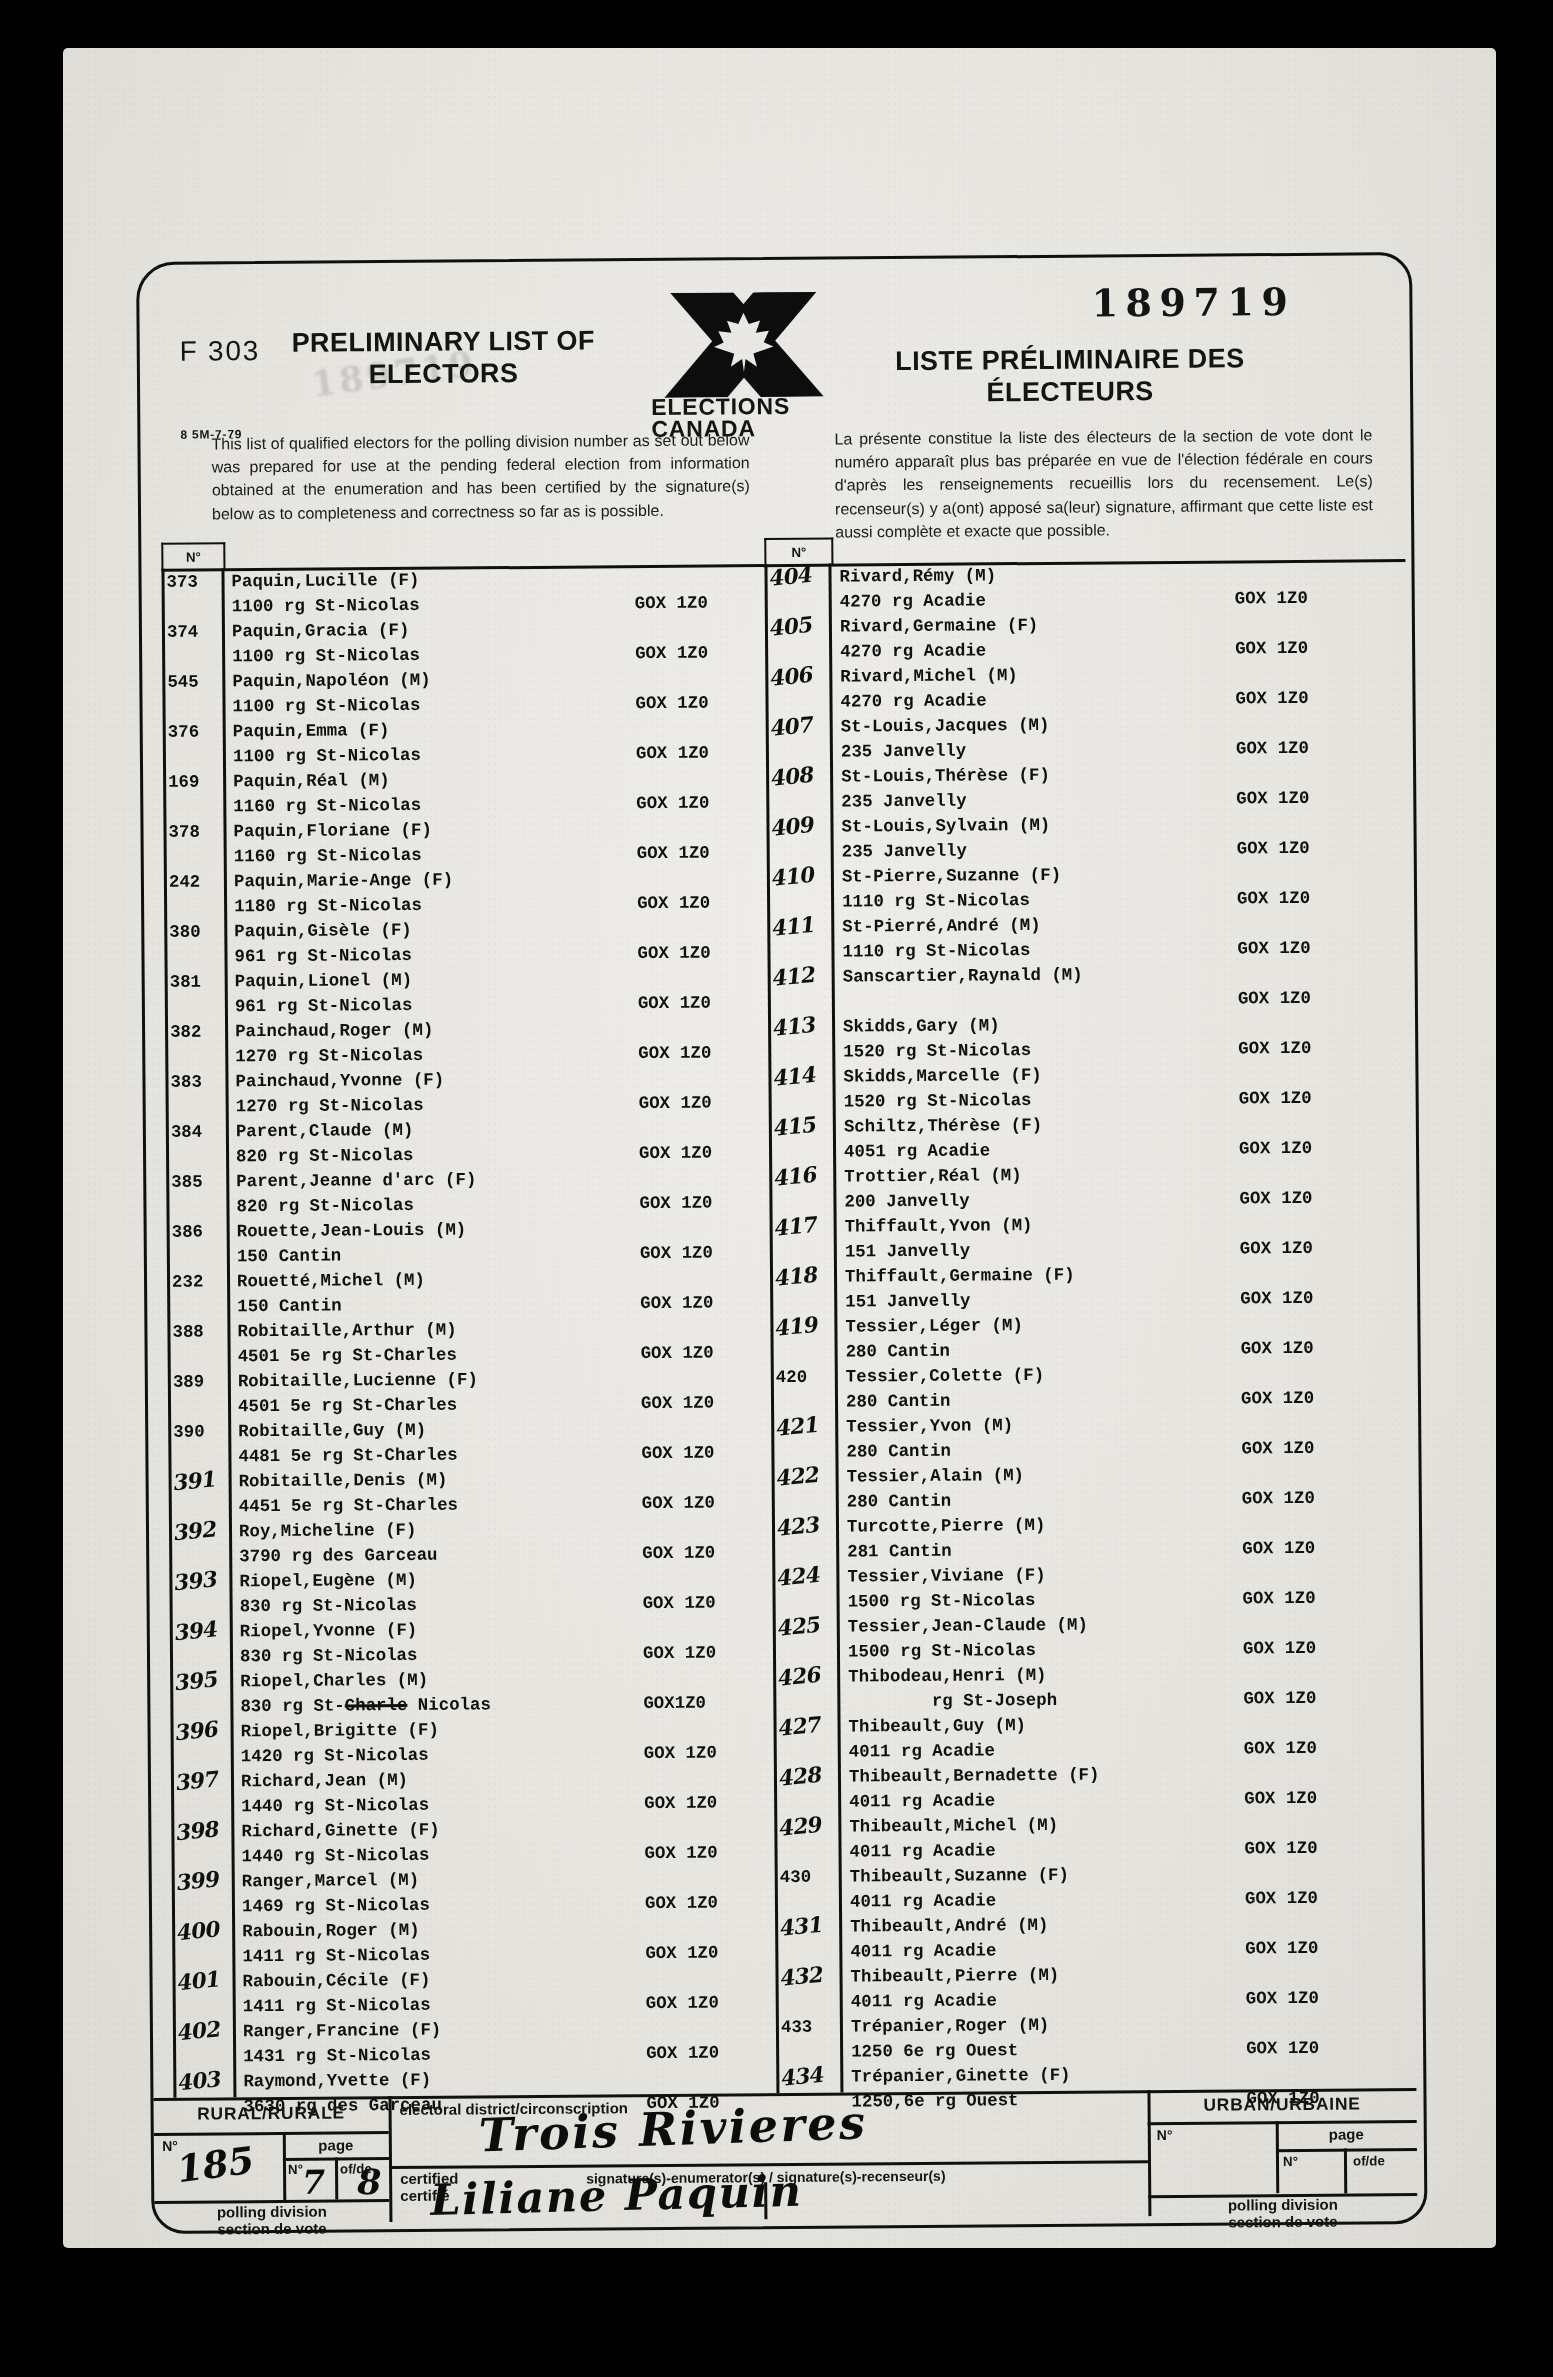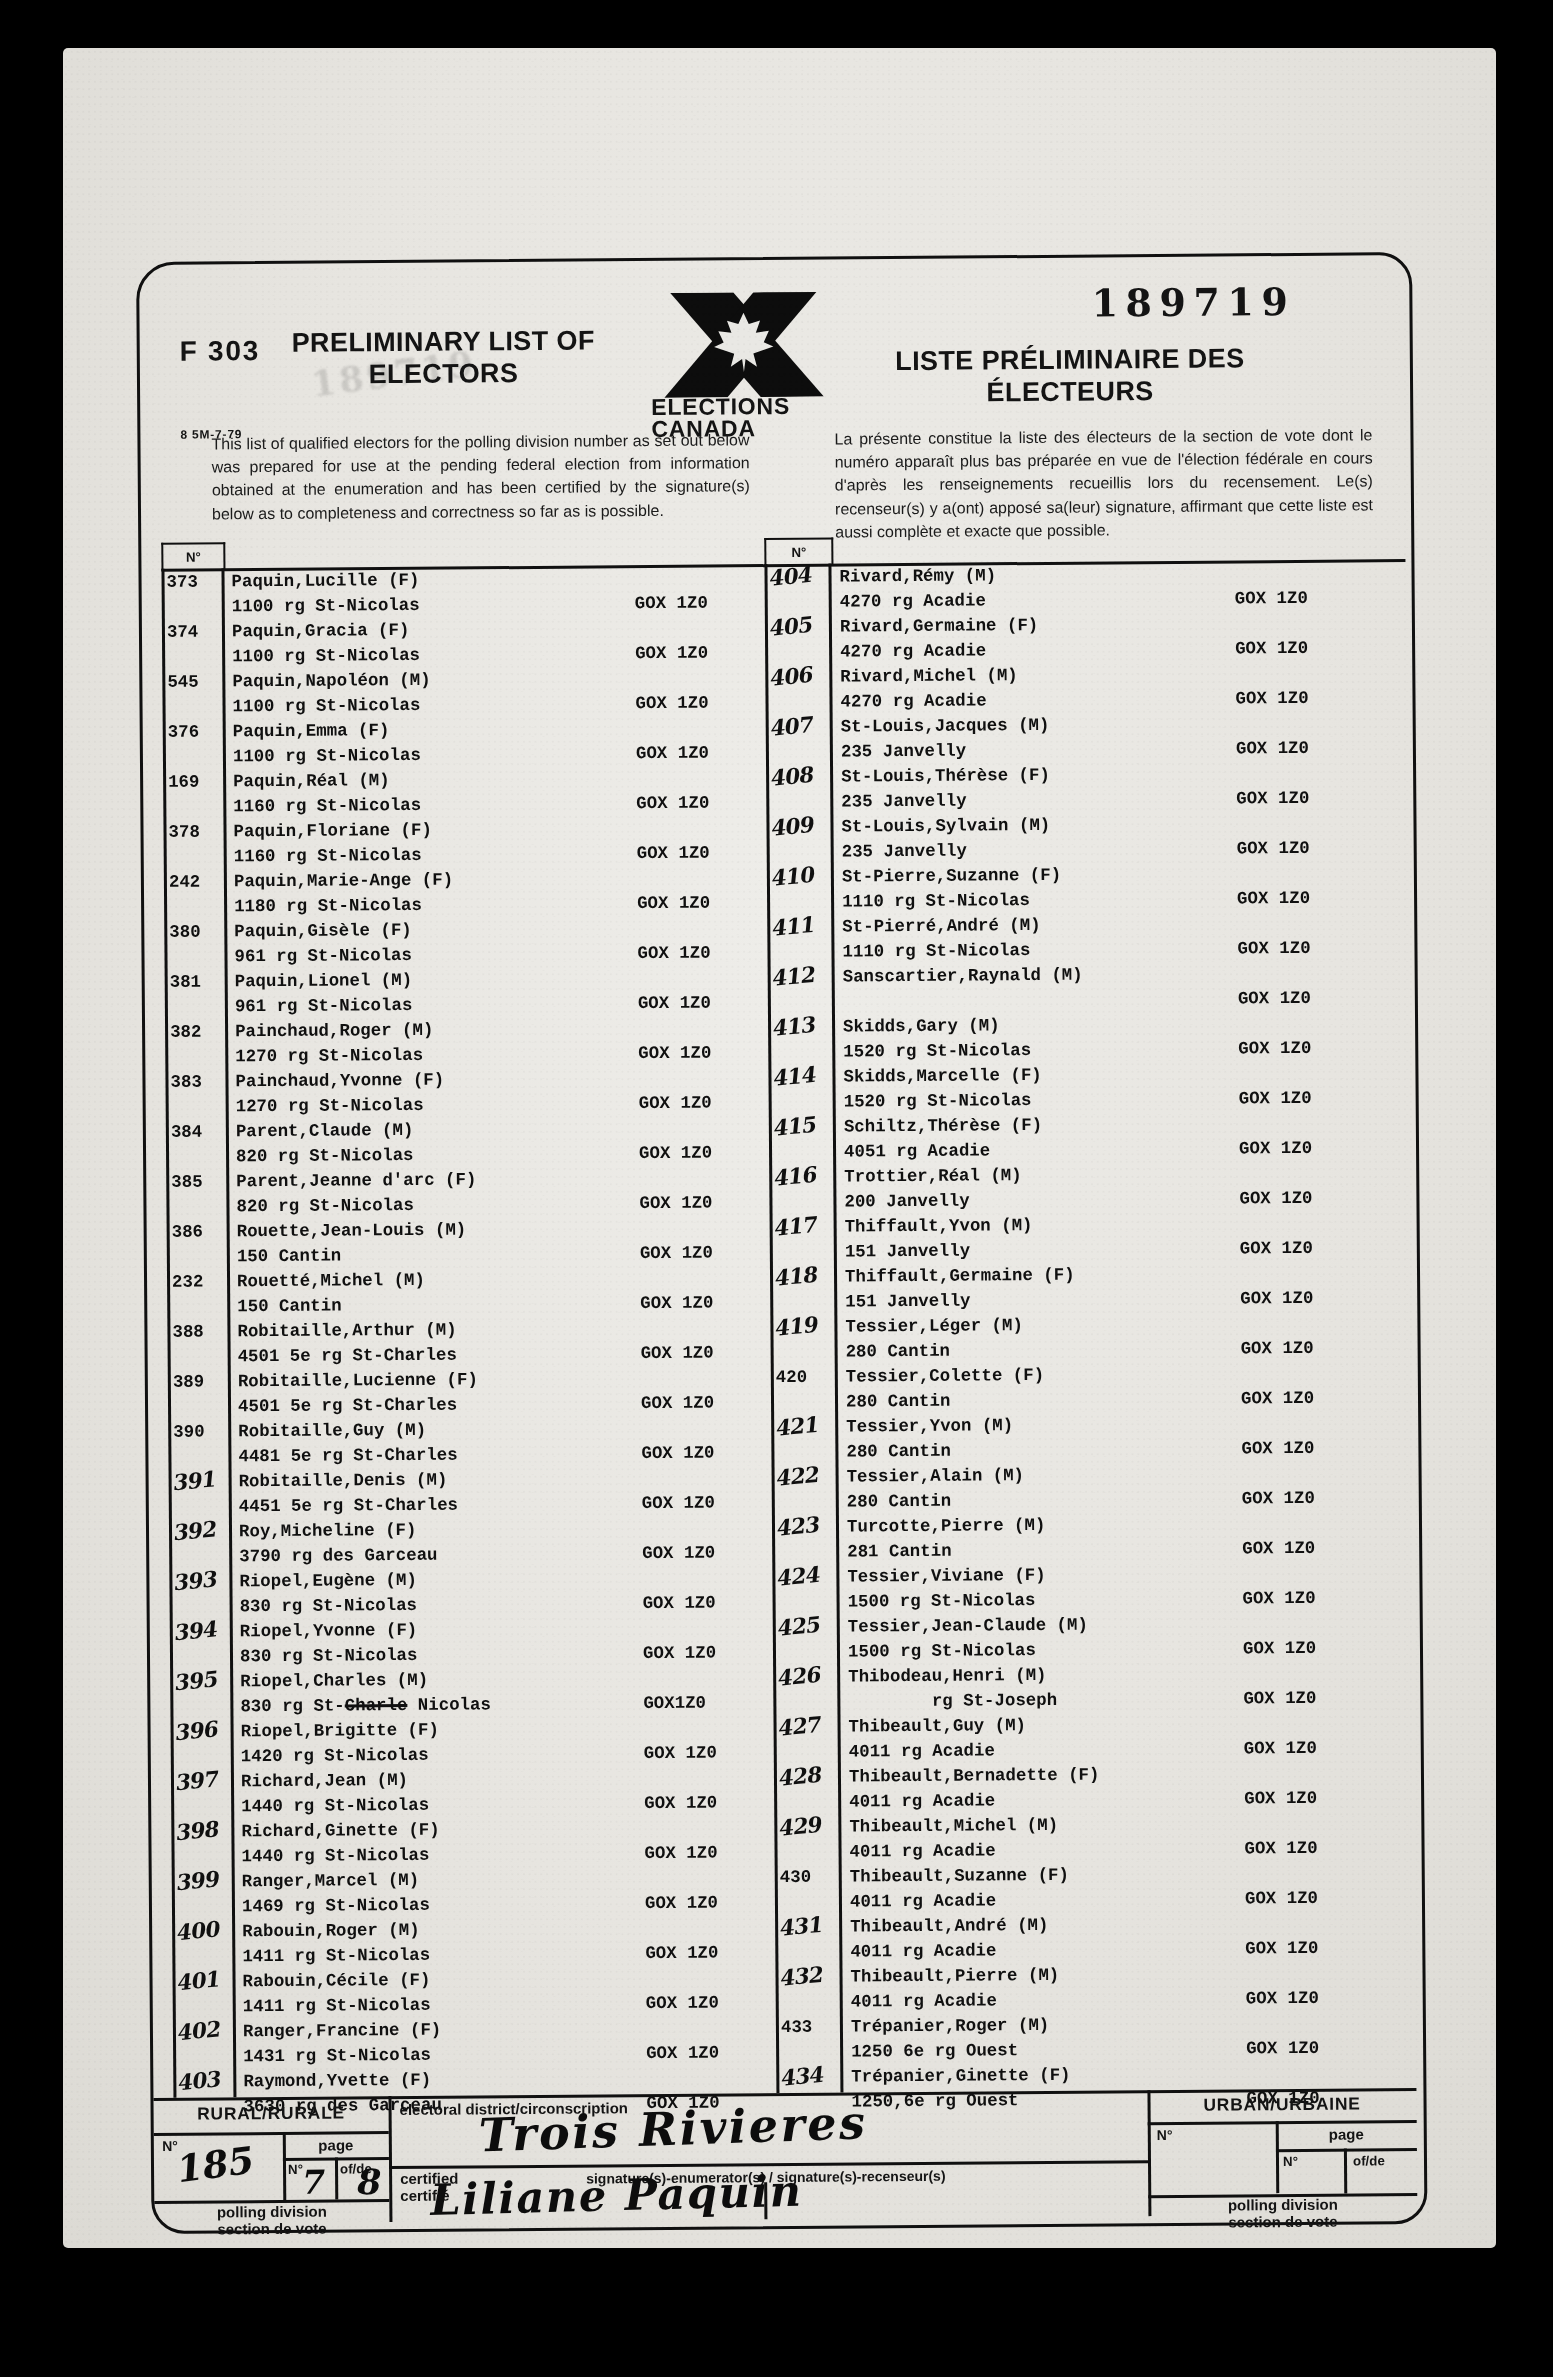--- a/index.html
+++ b/index.html
@@ -16,21 +16,21 @@
 
   .form{position:absolute;left:80px;top:209px;width:1270px;height:1966px;
         border:3.3px solid #101010;border-radius:38px 33px 32px 33px;
         transform:rotate(-0.45deg);transform-origin:50% 45%;}
 
   .abs{position:absolute;}
   .hline{position:absolute;height:2.5px;background:#101010;}
   .vline{position:absolute;width:2.5px;background:#101010;}
 
   
-  .form-code{left:40px;top:71px;font-size:28px;font-weight:700;letter-spacing:1.7px;}
+  .form-code{left:40px;top:71px;font-size:28px;font-weight:400;letter-spacing:1.7px;}
   .print-code{left:40px;top:163px;font-size:12px;font-weight:700;letter-spacing:0.8px;}
   .title-en{left:100px;top:63px;width:407px;text-align:center;font-size:27px;font-weight:700;line-height:1.2;letter-spacing:0.4px;}
   .title-fr{left:731px;top:86px;width:398px;text-align:center;font-size:27px;font-weight:700;line-height:1.2;letter-spacing:0.4px;}
   .serial{left:888px;top:23px;width:332px;font-family:"DejaVu Serif",serif;font-size:38px;font-weight:700;letter-spacing:7.5px;text-align:center;}
   .logo{left:521px;top:32px;width:166px;height:105px;}
   .logo-text{left:511px;top:136px;font-size:23px;font-weight:700;line-height:.95;letter-spacing:0.8px;}
   .para{top:168px;width:538px;font-size:16px;line-height:1.45;text-align:justify;color:#1b1b1b;}
   .para-en{left:71px;}
   .para-fr{left:694px;}
   .stamp{left:171px;top:90px;font-family:"DejaVu Serif",serif;font-size:35px;font-weight:700;

